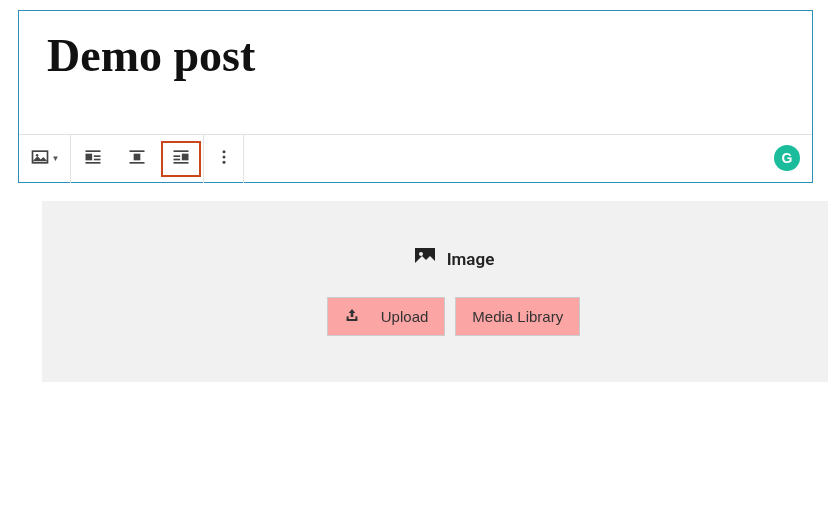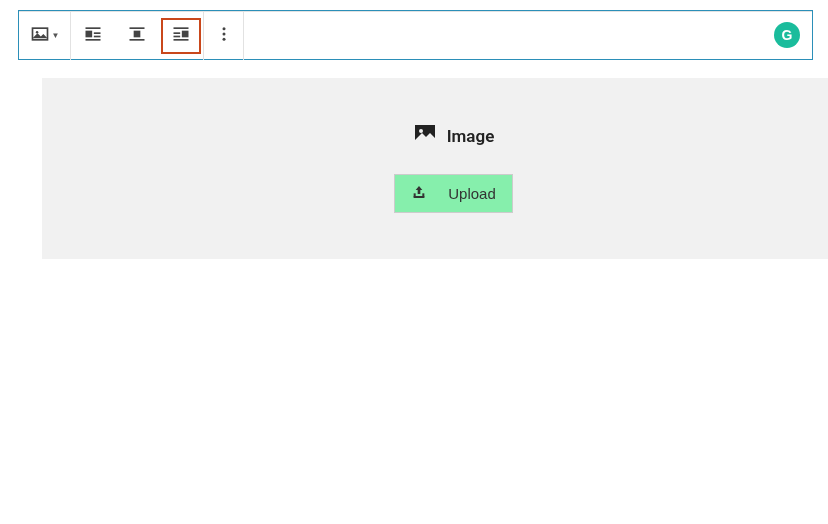--- a/index.html
+++ b/index.html
@@ -122,38 +122,41 @@
     margin-bottom: 26px;
   }
   .btn-row {
     display: flex;
     justify-content: center;
     gap: 10px;
     flex-wrap: wrap;
     margin-bottom: 12px;
   }
   .wp-btn {
-    background: #86efac;
+    background: #fca5a5;
     border: 1px solid #ccc;
     border-radius: 0;
     padding: 9px 16px;
     font-size: 15px;
     color: #333;
     cursor: pointer;
     display: inline-flex;
     align-items: center;
     gap: 21px;
   }
   .wp-btn svg { width: 16px; height: 16px; }
 </style>
 </head>
 <body>
 
 <div class="editor-outer">
 
+  <div class="title-area">
+    <div class="post-title" contenteditable="true" style="">Demo post</div>
+  </div>
 
   <div class="toolbar-row">
 
     <div class="block-type-select">
       <span>
         <svg viewBox="0 0 24 24">
             <rect x="3" y="5" width="18" height="14" fill="none" stroke="#444" stroke-width="2"></rect>
             <circle cx="8.5" cy="10" r="1.5" fill="#444"></circle>
             <path d="M3 17 L9 11 L13 15 L16 12 L21 17 Z" fill="#444"></path>
           </svg>
@@ -228,14 +231,17 @@
       <span>
         <svg viewBox="0 0 24 24">
             <path d="M12 3 L7 9 L10 9 L10 15 L14 15 L14 9 L17 9 Z" fill="#333"></path>
             <rect x="4" y="18" width="16" height="3" fill="#333"></rect>
             <rect x="4" y="14" width="3" height="6" fill="#333"></rect>
             <rect x="17" y="14" width="3" height="6" fill="#333"></rect>
           </svg>
       </span>
       <span>Upload</span>
     </button>
+    <button class="wp-btn">
+      <span>Media Library</span>
+    </button>
   </div>
 </div>
 
 </body></html>

